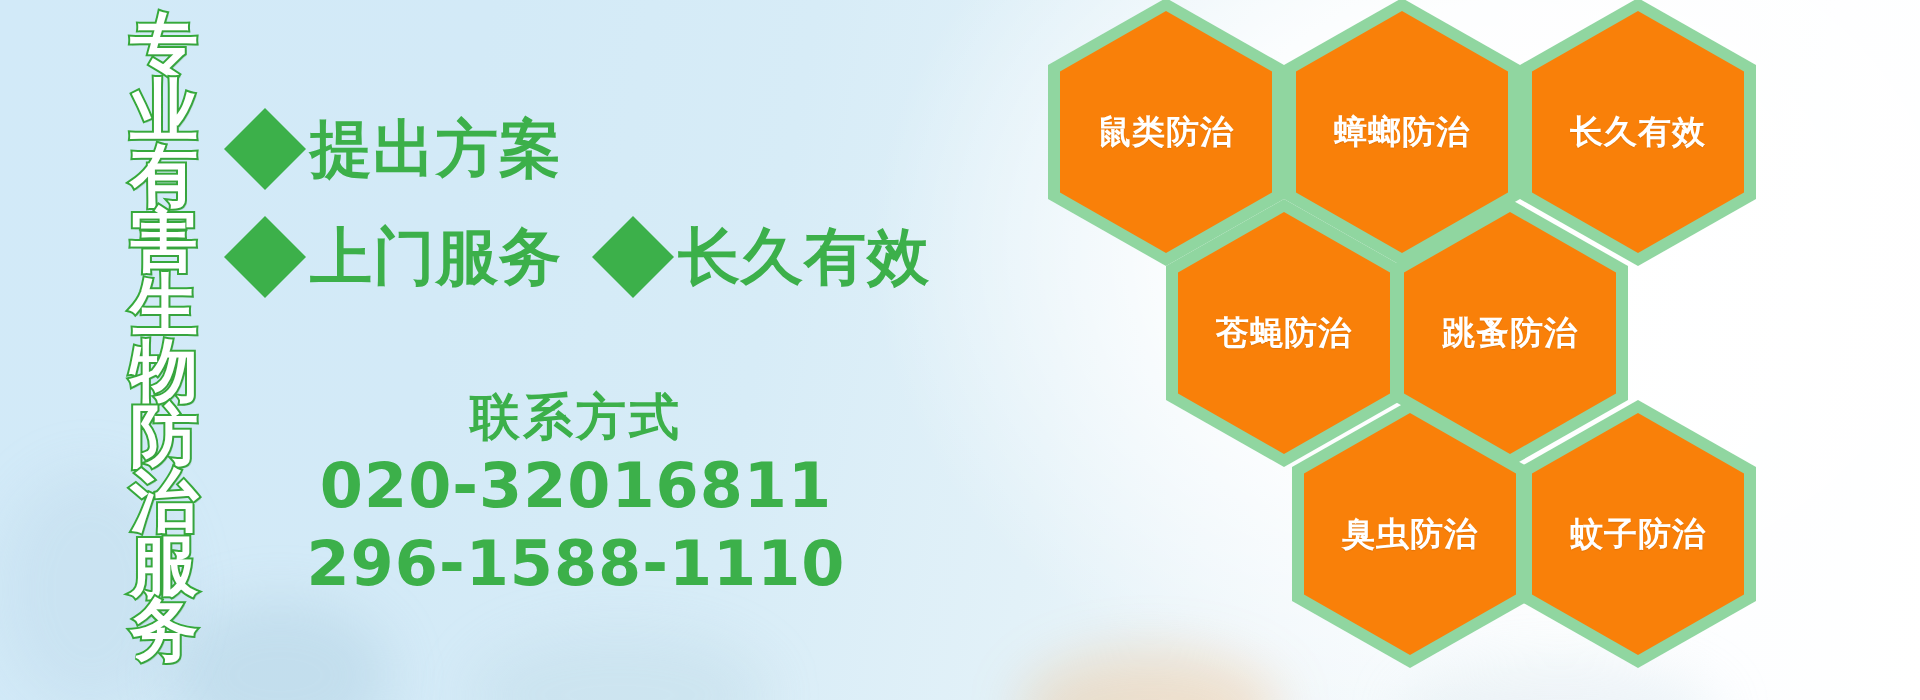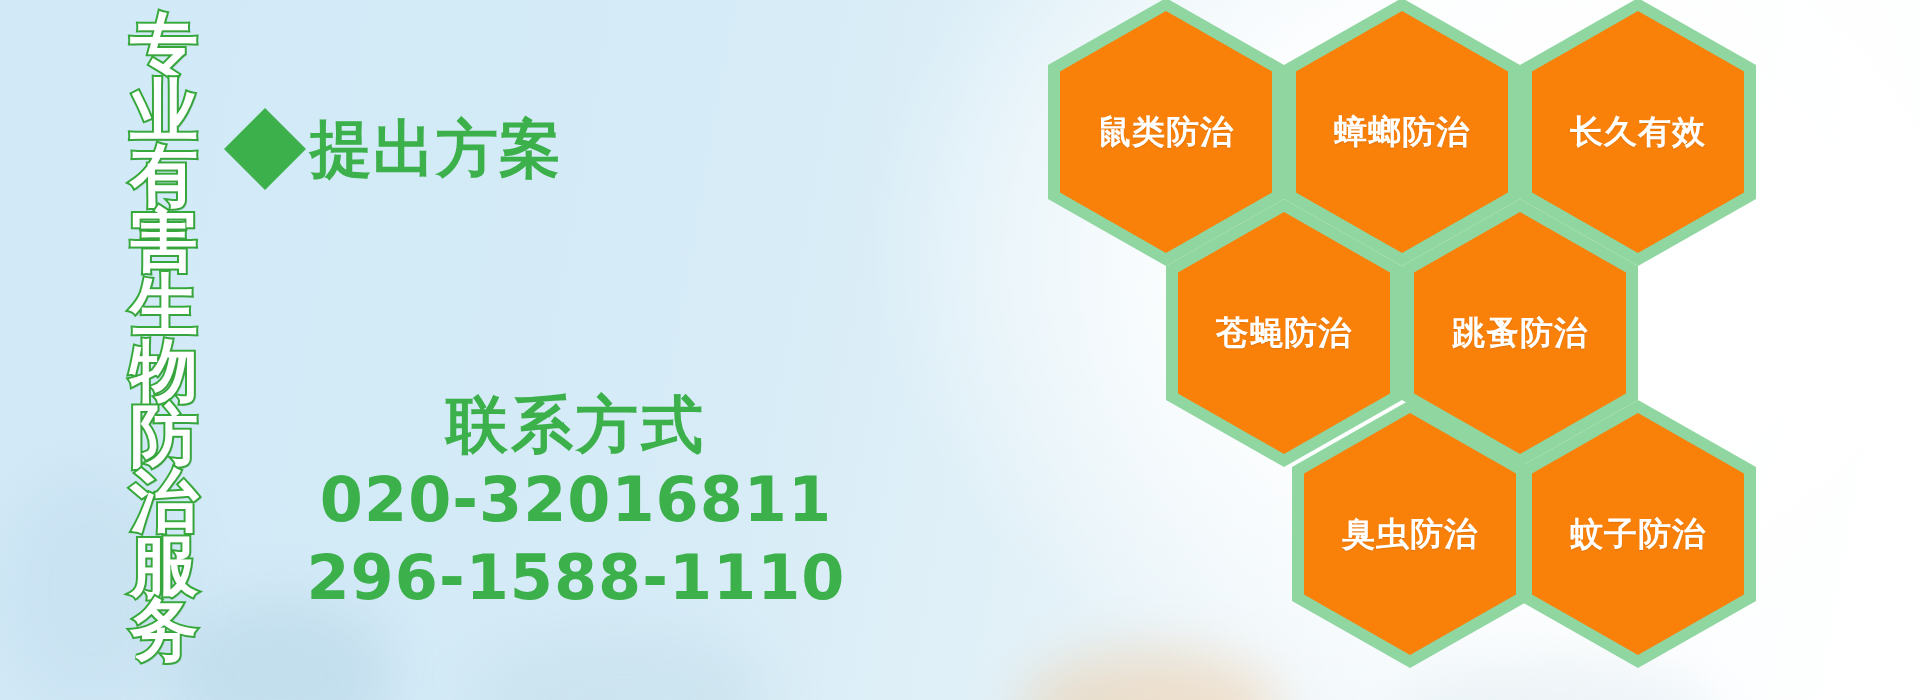--- a/index.html
+++ b/index.html
@@ -110,21 +110,21 @@
   
   #contact {
     position: absolute;
     left: 236px;
     top: 388px;
     width: 680px;
     text-align: center;
     color: #3cb04a;
   }
   #contact-title {
-    font-size: 62px;
+    font-size: 50px;
     font-weight: bold;
     font-family: "DejaVu Sans", "Liberation Sans", sans-serif;
     letter-spacing: 3px;
     line-height: 1.18;
     color: #3cb04a;
   }
   .contact-phone {
     font-size: 62px;
     font-weight: bold;
     font-family: "DejaVu Sans", "Liberation Sans", sans-serif;
@@ -190,20 +190,30 @@
 
   <div id="features">
 
     <div class="feature-row">
       <div class="feature-item">
         <span class="dia-wrap"></span>
         <span class="feature-label">提出方案</span>
       </div>
     </div>
 
+    <div class="feature-row">
+      <div class="feature-item">
+        <span class="dia-wrap"></span>
+        <span class="feature-label">上门服务</span>
+      </div>
+      <div class="feature-item">
+        <span class="dia-wrap"></span>
+        <span class="feature-label">长久有效</span>
+      </div>
+    </div>
 
   </div>
 
   <div id="contact">
     <div id="contact-title">联系方式</div>
     <div class="contact-phone">020-32016811</div>
     <div class="contact-phone">296-1588-1110</div>
   </div>
 
   <div id="hex-grid">
@@ -225,21 +235,21 @@
         <span class="hex-label">长久有效</span>
       </div>
     </div>
 
     <div class="hex" style="left:118px; top:211px;">
       <div class="hex-inner">
         <span class="hex-label">苍蝇防治</span>
       </div>
     </div>
 
-    <div class="hex" style="left:354px; top:211px;">
+    <div class="hex" style="left:344px; top:211px;">
       <div class="hex-inner">
         <span class="hex-label">跳蚤防治</span>
       </div>
     </div>
 
 
     <div class="hex" style="left:244px; top:412px;">
       <div class="hex-inner">
         <span class="hex-label">臭虫防治</span>
       </div>

